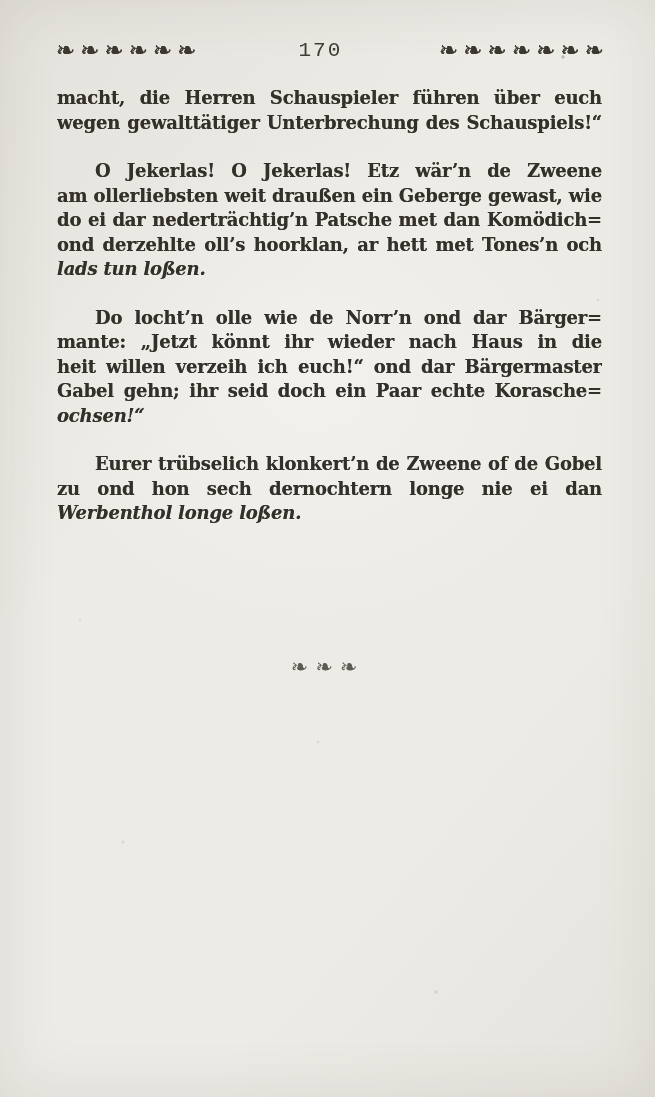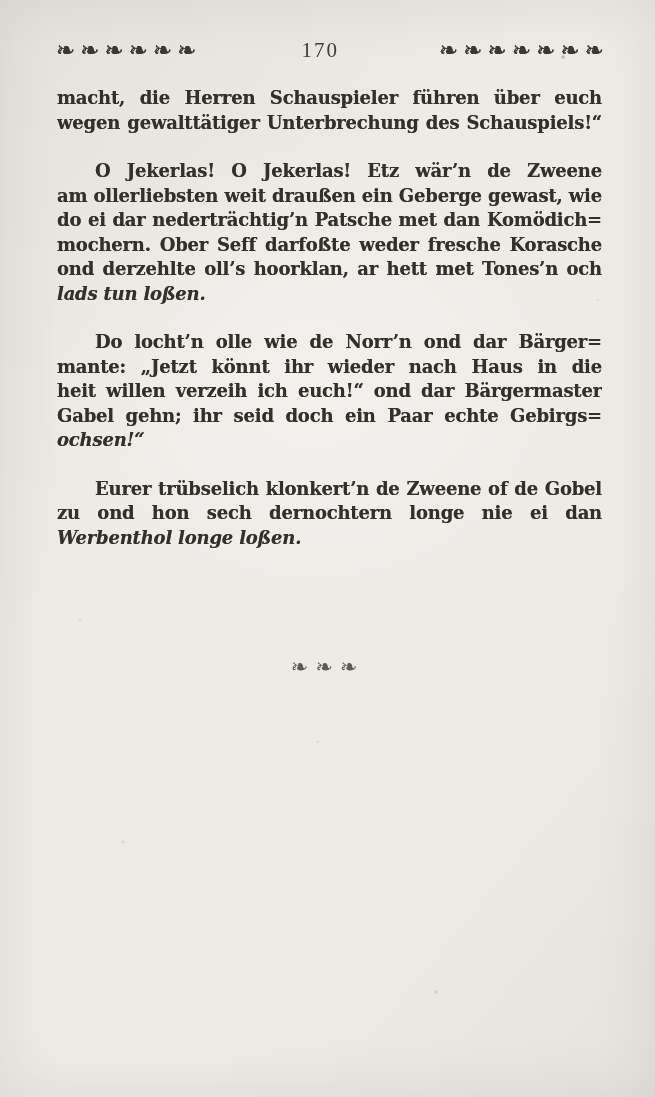--- a/index.html
+++ b/index.html
@@ -41,21 +41,21 @@
   .orn {
     font-family: "DejaVu Sans", sans-serif;
     font-size: 23px;
     line-height: 1;
     letter-spacing: 5px;
     color: #3c3830;
     white-space: nowrap;
     text-shadow: 0 0 0.4px #3c3830;
   }
   .page-num {
-    font-family: Liberation Serif, serif;
+    font-family: Liberation Mono, monospace;
     font-size: 21px;
     color: #403b34;
     letter-spacing: 2px;
     padding: 0 14px;
   }
 
   
   .body-text {
     position: absolute;
     left: 57px;
@@ -110,30 +110,29 @@
 
     <p class="para">
       <span class="line">macht, die Herren Schauspieler führen über euch Klage</span>
       <span class="line">wegen gewalttätiger Unterbrechung des Schauspiels!“</span>
     </p>
 
     <p class="para">
       <span class="line indent">O Jekerlas! O Jekerlas! Etz wär’n de Zweene</span>
       <span class="line">am ollerliebsten weit draußen ein Geberge gewast, wie</span>
       <span class="line">do ei dar nederträchtig’n Patsche met dan Komödich=</span>
-      <span class="line">mochern.  Ober Seff darfoßte weder fresche Korasche</span>
       <span class="line">ond derzehlte oll’s hoorklan, ar hett met Tones’n och</span>
       <span class="line end">lads tun loßen.</span>
     </p>
 
     <p class="para">
       <span class="line indent">Do locht’n olle wie de Norr’n ond dar Bärger=</span>
       <span class="line">mante: „Jetzt könnt ihr wieder nach Haus in die</span>
       <span class="line">heit willen verzeih ich euch!“  ond dar Bärgermaster</span>
-      <span class="line">Gabel gehn; ihr seid doch ein Paar echte Gebirgs=</span>
+      <span class="line">Gabel gehn; ihr seid doch ein Paar echte Korasche=</span>
       <span class="line end">ochsen!“</span>
     </p>
 
     <p class="para">
       <span class="line indent">Eurer trübselich klonkert’n de Zweene of de Gobel</span>
       <span class="line">zu ond hon sech dernochtern longe nie ei dan elendichen</span>
       <span class="line end">Werbenthol longe loßen.</span>
     </p>
 
   </div>

